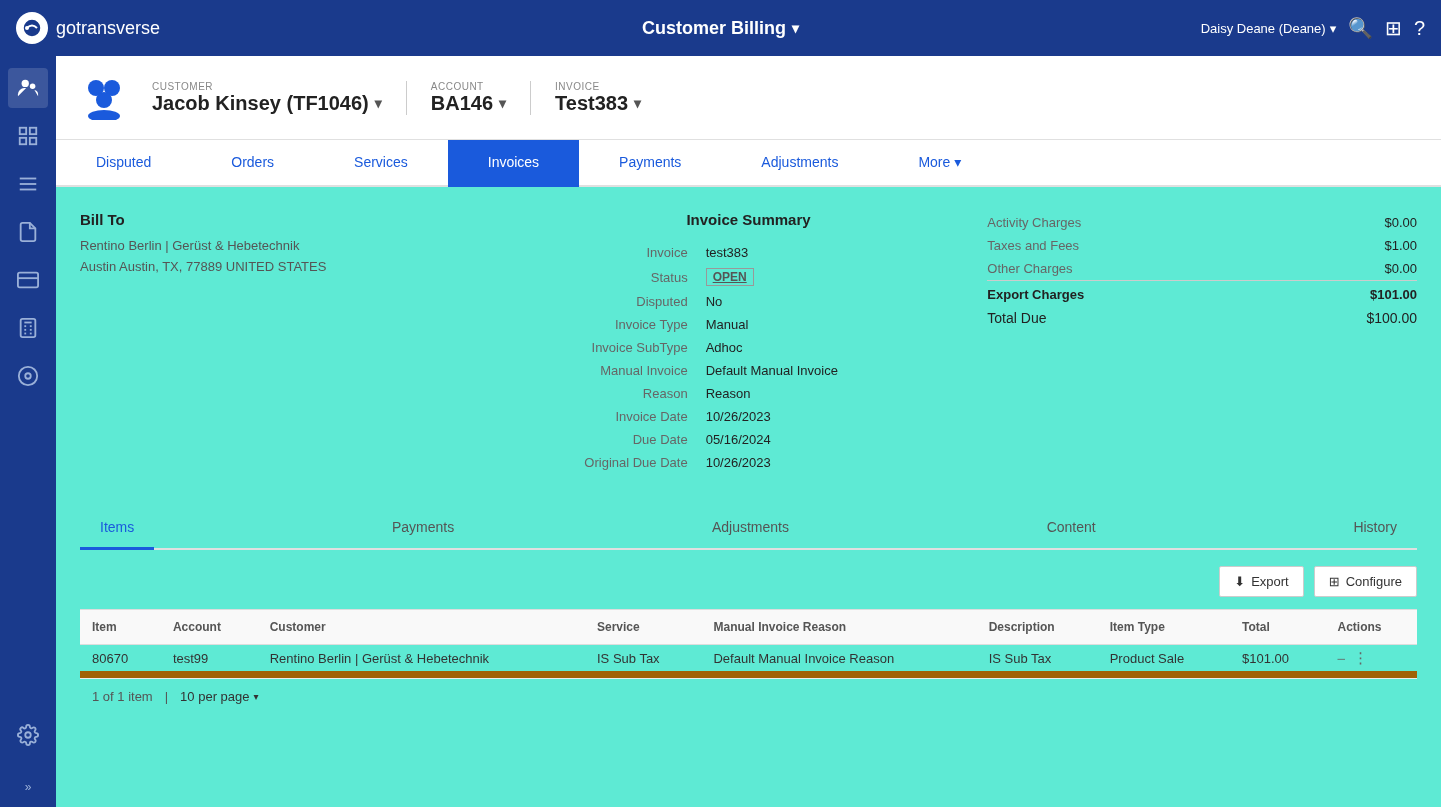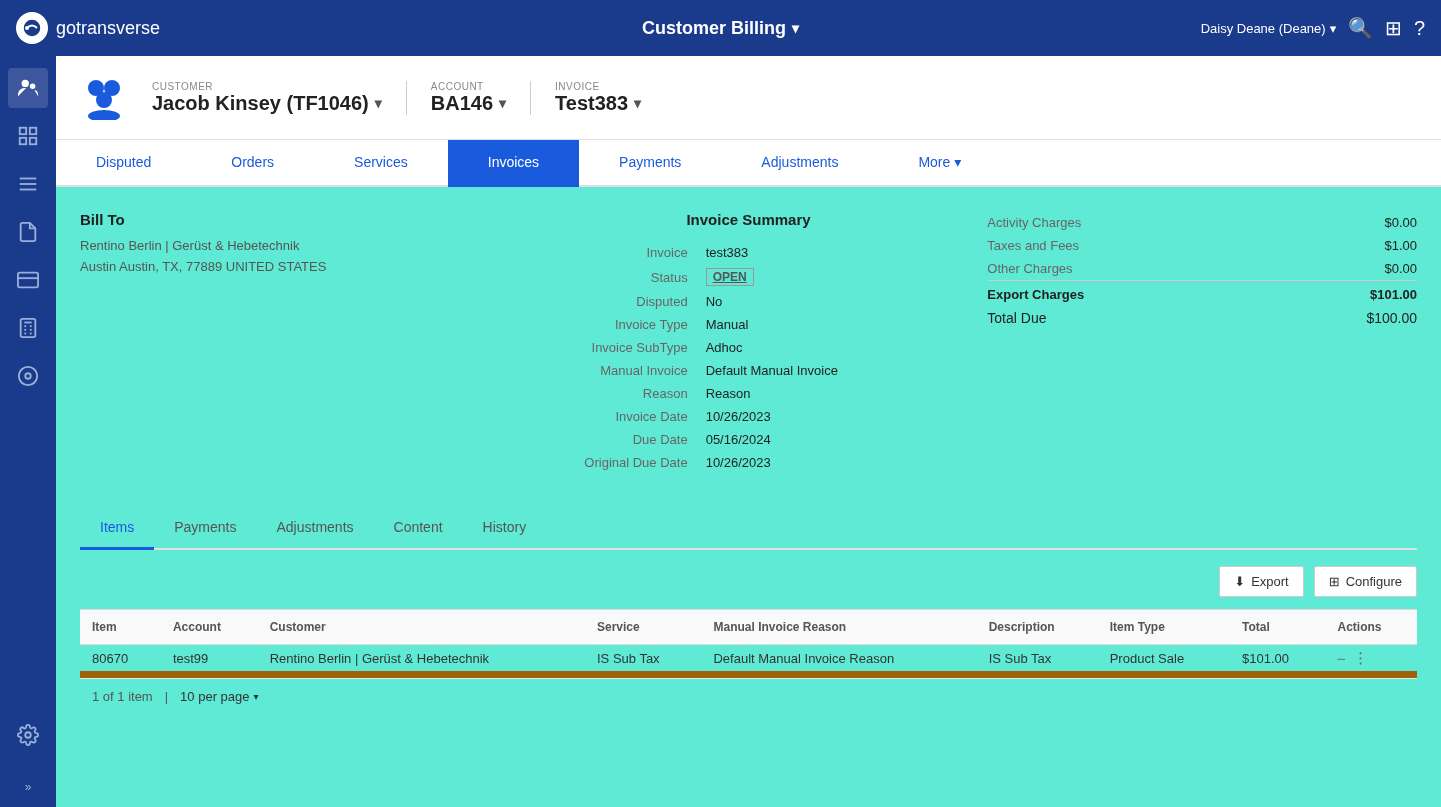--- a/index.html
+++ b/index.html
@@ -266,20 +266,21 @@
       font-size: 14px;
       margin-left: 12px;
     }
 
     
     .sub-tabs {
       display: flex;
       border-bottom: 2px solid #e0e0e0;
       margin-bottom: 16px;
       gap: 0;
+      justify-content: space-between;
     }
     .sub-tab {
       padding: 12px 20px;
       font-size: 14px;
       color: #555;
       cursor: pointer;
       border-bottom: 3px solid transparent;
       margin-bottom: -2px;
     }
     .sub-tab.active {

